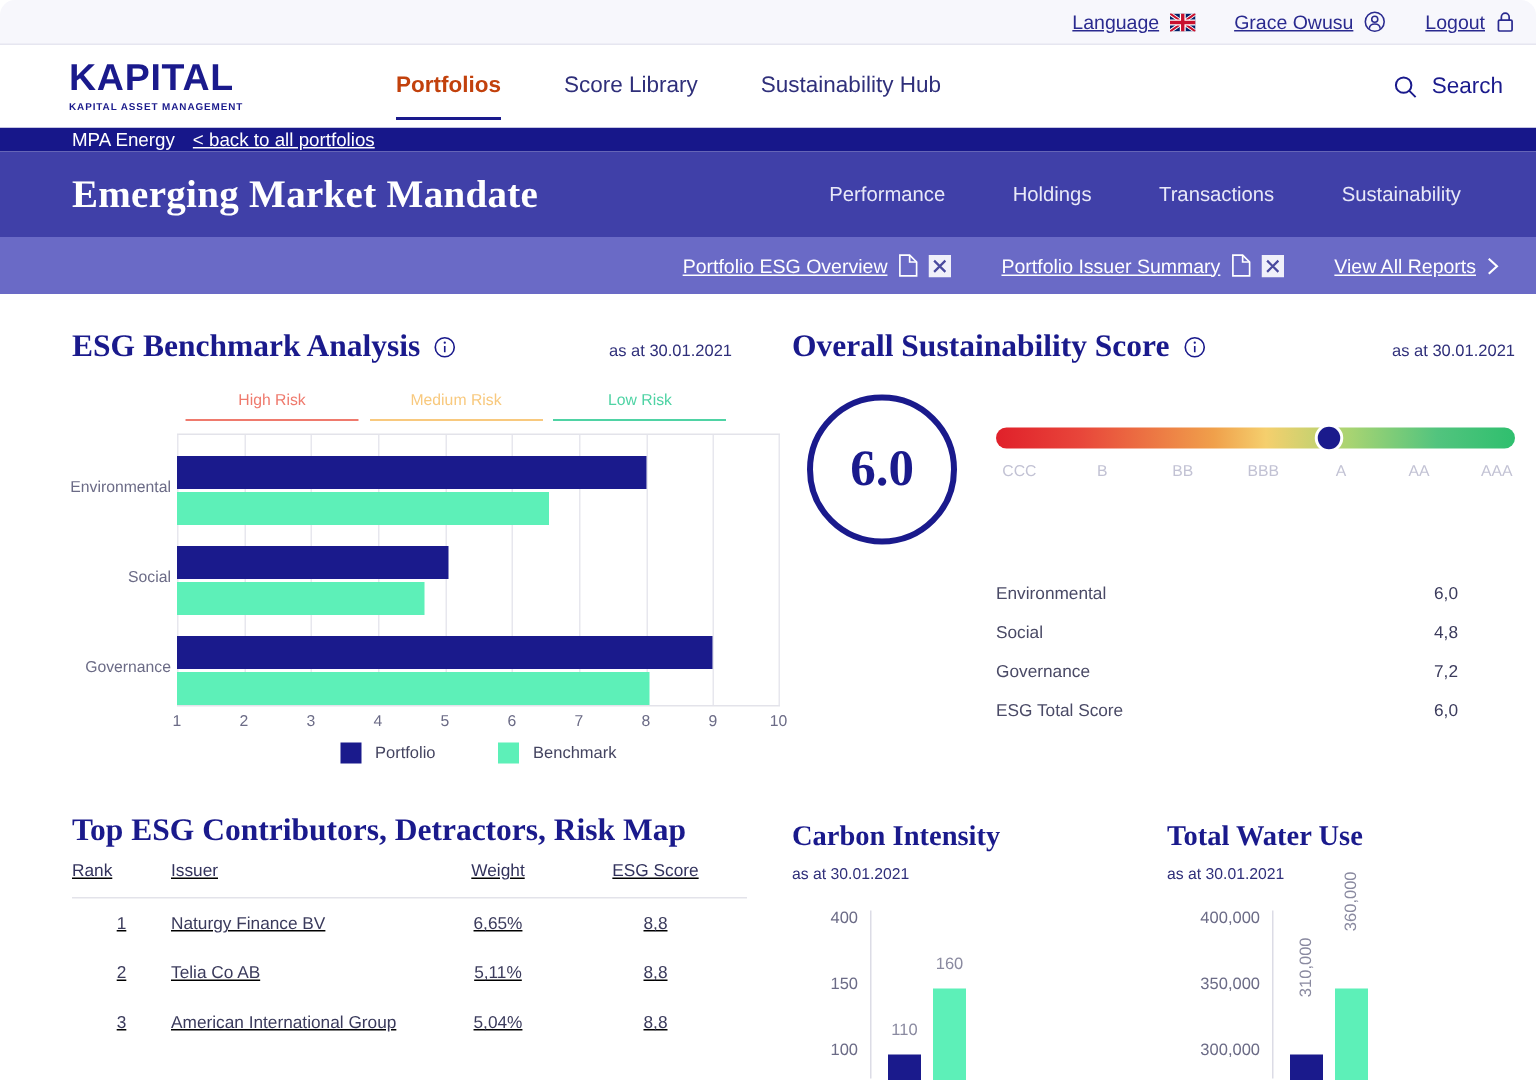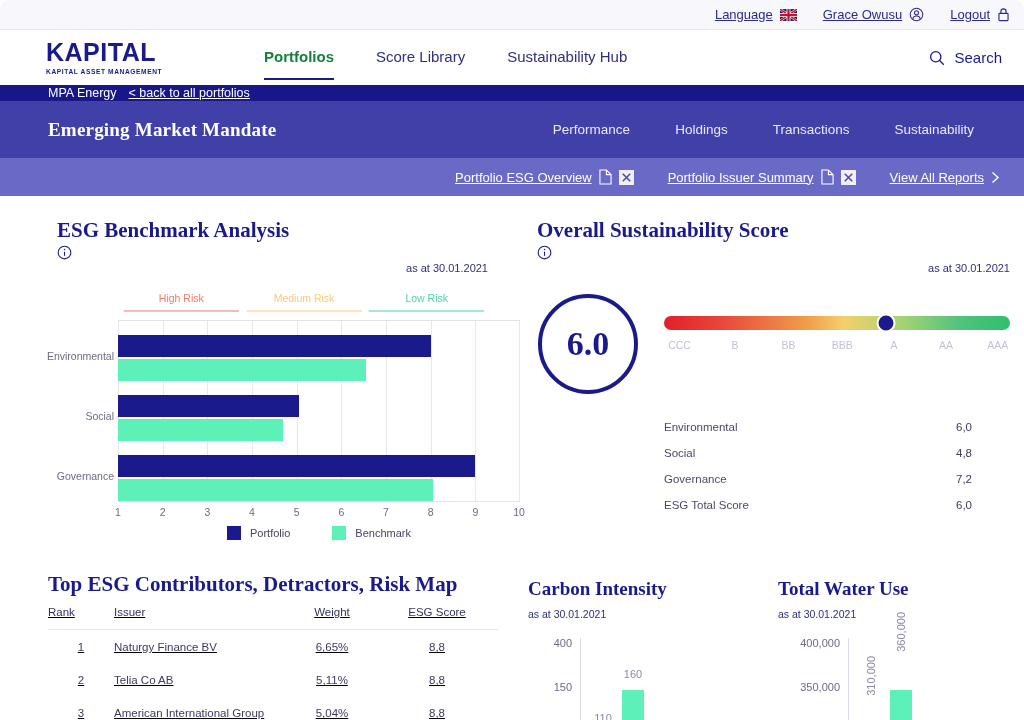--- a/index.html
+++ b/index.html
@@ -53,21 +53,21 @@
   }
   .logo .sub {
     font-size: 6.6px; font-weight: bold; color: #1a1a8c;
     letter-spacing: 0.62px; margin-top: 3px;
   }
   .navlinks { display: flex; align-items: center; gap: 42px; margin-left: 68px; }
   .navlink {
     font-size: 15px; color: #2f2f7a; position: relative;
     padding-bottom: 3px; white-space: nowrap;
   }
-  .navlink.active { color: #15803d; font-weight: bold; }
+  .navlink.active { color: #c2410c; font-weight: bold; }
   .navlink.active::after {
     content: ""; position: absolute; left: 0; right: 0; bottom: -12px;
     height: 2px; background: #1a1a8c;
   }
   .searchbox {
     margin-left: auto; display: flex; align-items: center; gap: 9px;
     color: #1a1a8c; font-size: 15px;
   }
 
   
@@ -79,21 +79,21 @@
   .crumb .back { text-decoration: underline; }
 
   
   .hero {
     height: 57px; background: #4040a8;
     display: flex; align-items: center;
     padding: 0 50px 0 48px;
   }
   .hero h1 {
     font-family: "Liberation Serif", serif;
-    font-size: 19px; color: #ffffff; font-weight: bold; letter-spacing: 0.2px;
+    font-size: 26px; color: #ffffff; font-weight: bold; letter-spacing: 0.2px;
   }
   .hero-tabs { margin-left: auto; display: flex; gap: 45px; }
   .hero-tab { font-size: 13.5px; color: #e8e8f8; white-space: nowrap; }
 
   
   .reports {
     height: 38px; background: #6a6ac6;
     display: flex; align-items: center;
     padding: 0 10px 0 48px;
   }
@@ -105,21 +105,21 @@
   .rep-item { display: flex; align-items: center; gap: 7px; }
   .rep-item .lbl { font-size: 13px; color: #ffffff; text-decoration: underline; white-space: nowrap; }
   .rep-all { display: flex; align-items: center; gap: 7px; margin-right: 14px; }
   .rep-all .lbl { font-size: 13px; color: #ffffff; text-decoration: underline; }
 
   
   .content { display: flex; padding: 0; }
   .colL { width: 512px; padding: 22px 24px 0 48px; }
   .colR { width: 512px; padding: 22px 14px 0 16px; }
 
-  .sect-head { display: flex; align-items: baseline; flex-direction: column; }
+  .sect-head { display: flex; align-items: baseline; }
   .sect-title {
     font-family: "Liberation Serif", serif;
     font-size: 21px; font-weight: bold; color: #1a1a8c;
   }
   .info-ico { margin-left: 9px; position: relative; top: 2px; }
   .asat { margin-left: auto; font-size: 11px; color: #2f2f7a; }
 
   
   .risklegend { margin: 18px 0 0 72px; display: flex; width: 368px; }
   .riskseg { flex: 1; position: relative; text-align: center; }

